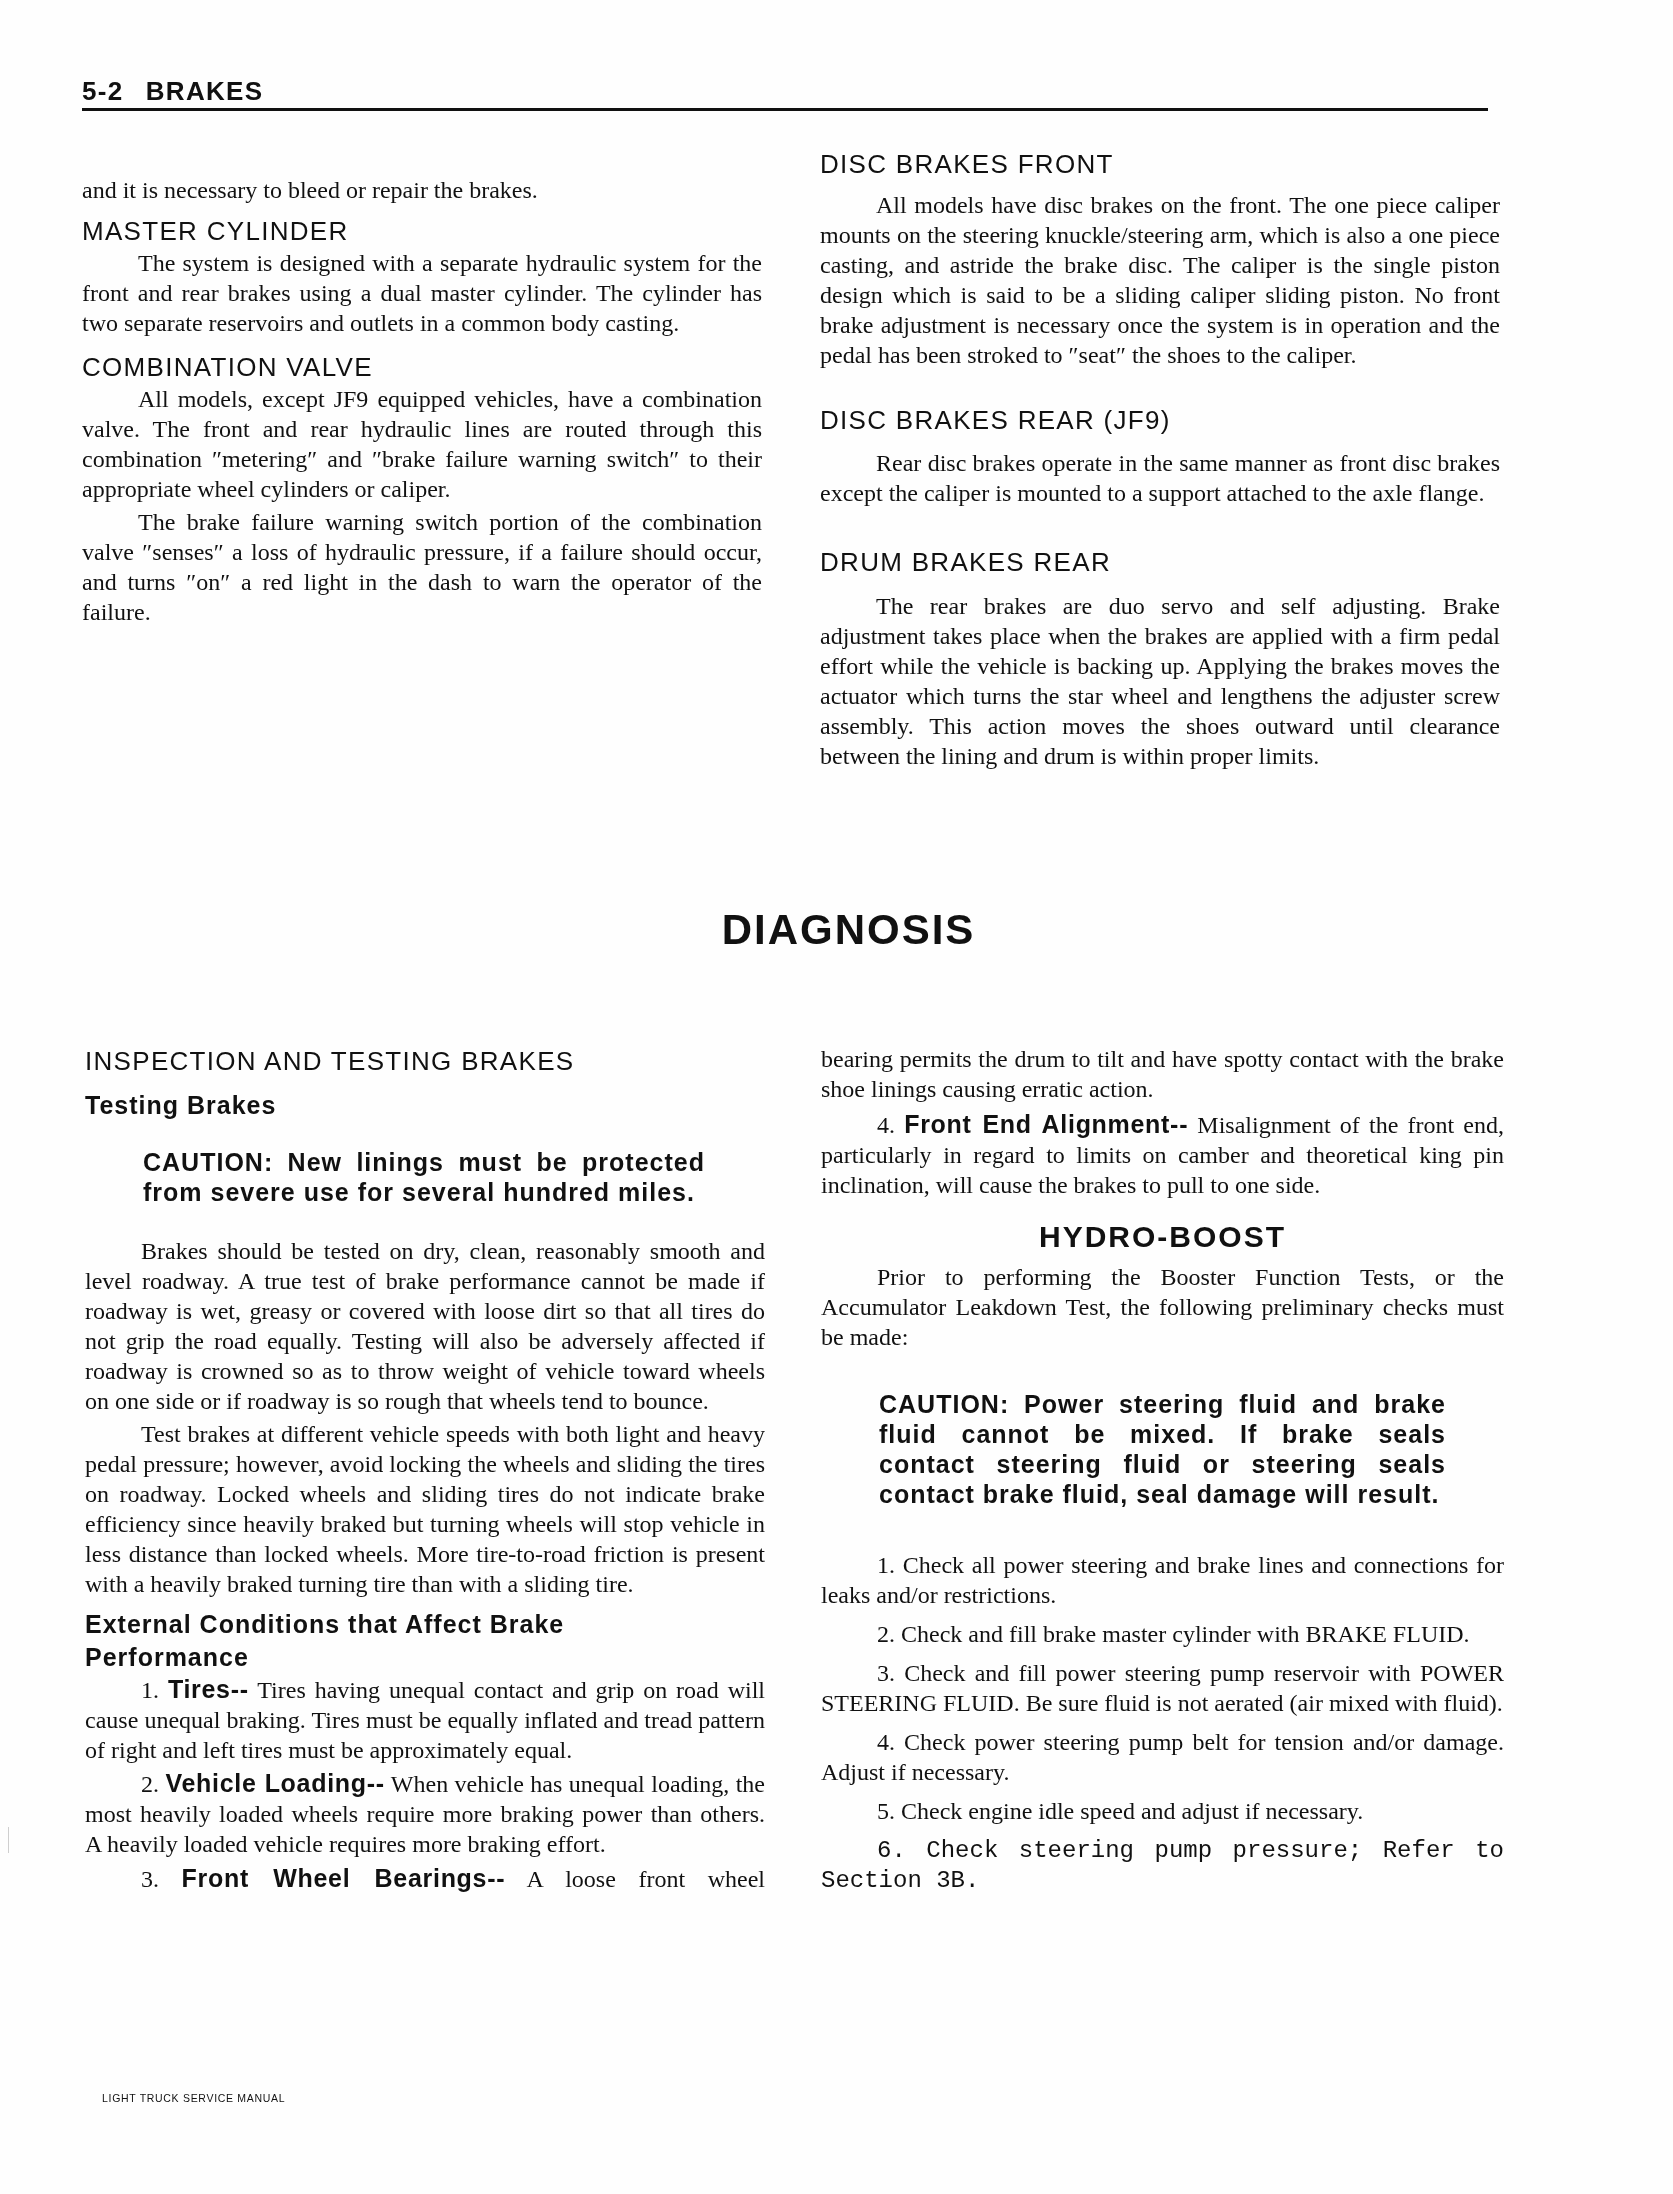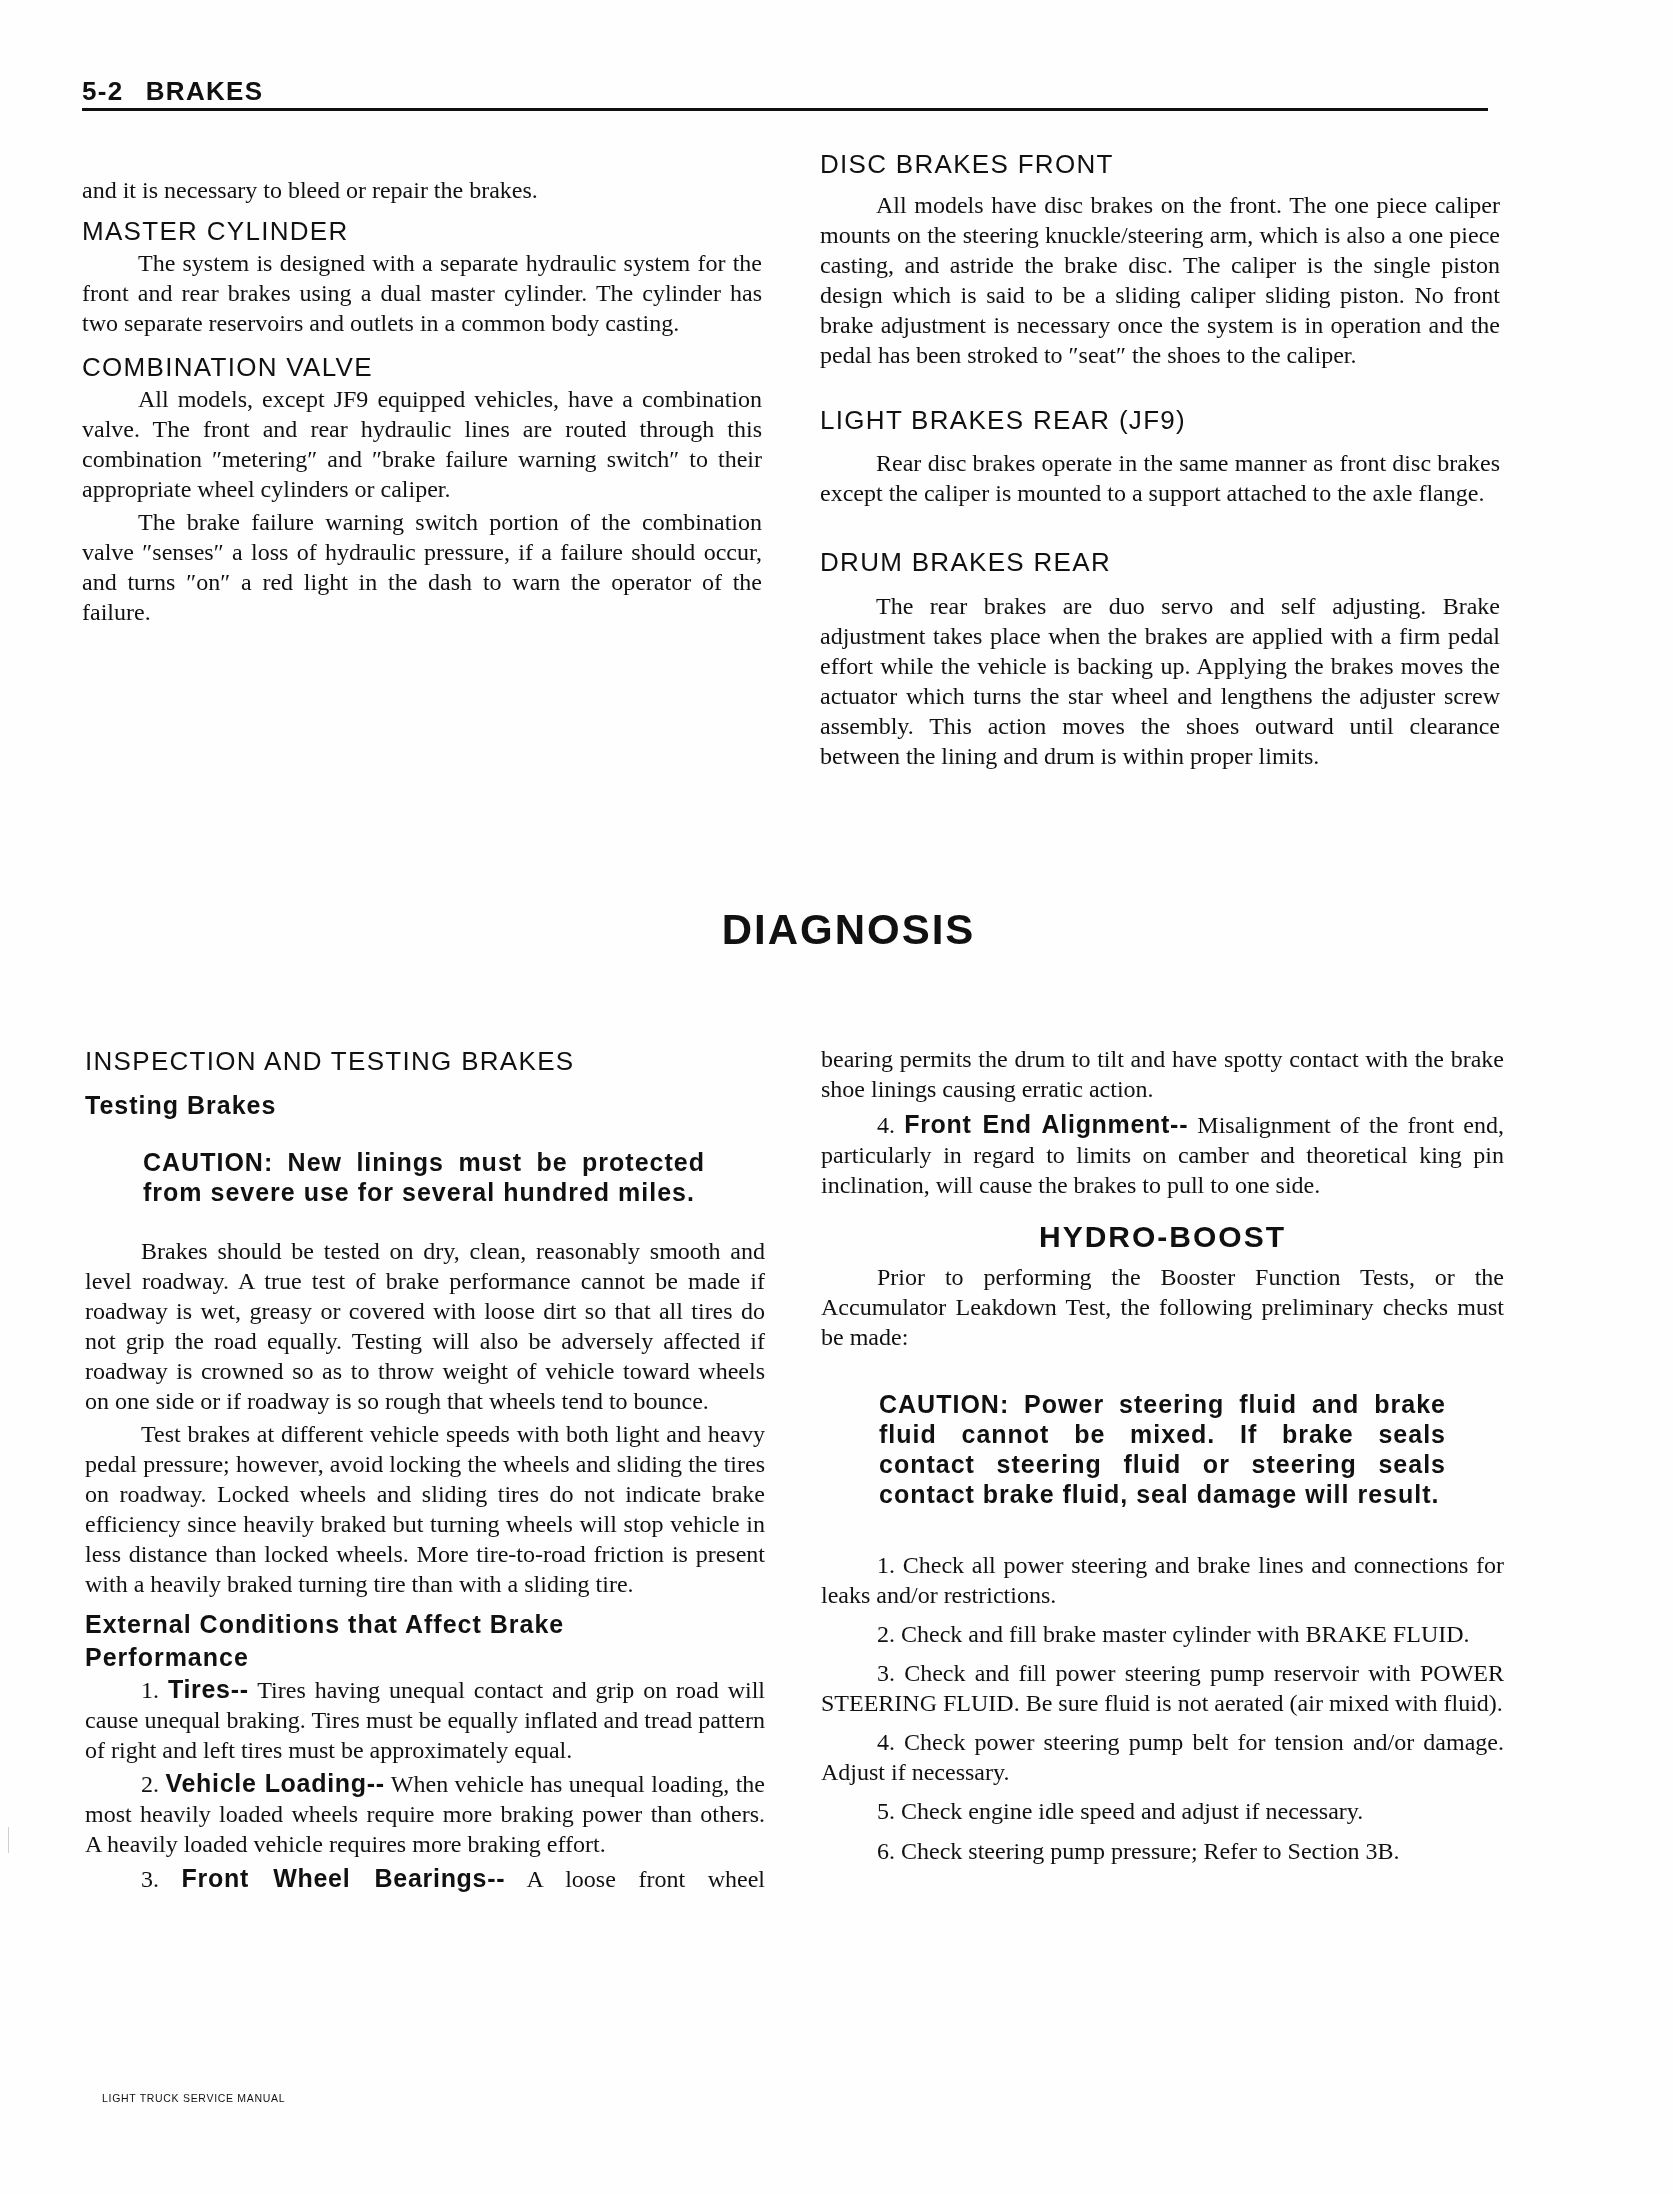--- a/index.html
+++ b/index.html
@@ -52,21 +52,21 @@
 
     <h3 class="sec" style="margin-top:12px;">COMBINATION VALVE</h3>
     <p class="body indent">All models, except JF9 equipped vehicles, have a combination valve. The front and rear hydraulic lines are routed through this combination ″metering″ and ″brake failure warning switch″ to their appropriate wheel cylinders or caliper.</p>
     <p class="body indent gap">The brake failure warning switch portion of the combination valve ″senses″ a loss of hydraulic pressure, if a failure should occur, and turns ″on″ a red light in the dash to warn the operator of the failure.</p>
   </div>
 
   <div class="col col-r-top">
     <h3 class="sec" style="margin-top:-4px;">DISC BRAKES FRONT</h3>
     <p class="body indent" style="margin-top:9.2px;">All models have disc brakes on the front. The one piece caliper mounts on the steering knuckle/steering arm, which is also a one piece casting, and astride the brake disc. The caliper is the single piston design which is said to be a sliding caliper sliding piston. No front brake adjustment is necessary once the system is in operation and the pedal has been stroked to ″seat″ the shoes to the caliper.</p>
 
-    <h3 class="sec" style="margin-top:33px;">LIGHT BRAKES REAR (JF9)</h3>
+    <h3 class="sec" style="margin-top:33px;">DISC BRAKES REAR (JF9)</h3>
     <p class="body indent" style="margin-top:10.5px;">Rear disc brakes operate in the same manner as front disc brakes except the caliper is mounted to a support attached to the axle flange.</p>
 
     <h3 class="sec" style="margin-top:37px;">DRUM BRAKES REAR</h3>
     <p class="body indent" style="margin-top:12px;">The rear brakes are duo servo and self adjusting. Brake adjustment takes place when the brakes are applied with a firm pedal effort while the vehicle is backing up. Applying the brakes moves the actuator which turns the star wheel and lengthens the adjuster screw assembly. This action moves the shoes outward until clearance between the lining and drum is within proper limits.</p>
   </div>
 
   <div class="center-title diag-title">DIAGNOSIS</div>
 
   <div class="col col-l-bot">
     <h3 class="sec">INSPECTION AND TESTING BRAKES</h3>
@@ -108,20 +108,20 @@
 
     <p class="body indent" style="margin-top:5.3px;">Prior to performing the Booster Function Tests, or the Accumulator Leakdown Test, the following preliminary checks must be made:</p>
 
     <p class="caution" style="margin:37px 58px 0 58px;">CAUTION: Power steering fluid and brake fluid cannot be mixed. If brake seals contact steering fluid or steering seals contact brake fluid, seal damage will result.</p>
 
     <p class="body indent" style="margin-top:41px;">1. Check all power steering and brake lines and connections for leaks and/or restrictions.</p>
     <p class="body indent" style="margin-top:9.2px;">2. Check and fill brake master cylinder with BRAKE FLUID.</p>
     <p class="body indent" style="margin-top:9.2px;">3. Check and fill power steering pump reservoir with POWER STEERING FLUID. Be sure fluid is not aerated (air mixed with fluid).</p>
     <p class="body indent" style="margin-top:9.2px;">4. Check power steering pump belt for tension and/or damage. Adjust if necessary.</p>
     <p class="body indent" style="margin-top:9.2px;">5. Check engine idle speed and adjust if necessary.</p>
-    <p class="body indent" style="margin-top:9.2px;">6. Check steering pump pressure; Refer to Section 3B.</p>
+    <p class="body indent" style="margin-top:9.2px;font-family:Liberation Mono, monospace;">6. Check steering pump pressure; Refer to Section 3B.</p>
   </div>
 
   <div class="margin-mark"></div>
 
   <div class="footer">LIGHT TRUCK SERVICE MANUAL</div>
 </div>
 
 
 </body></html>

